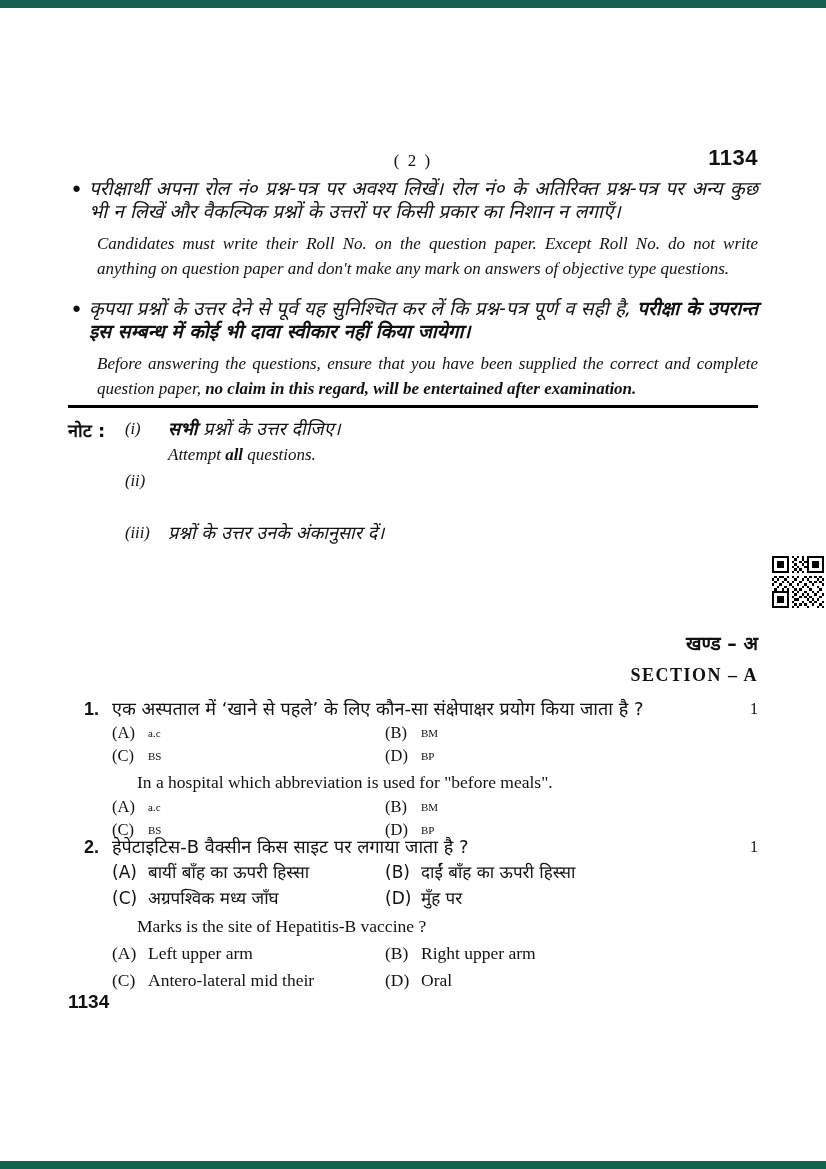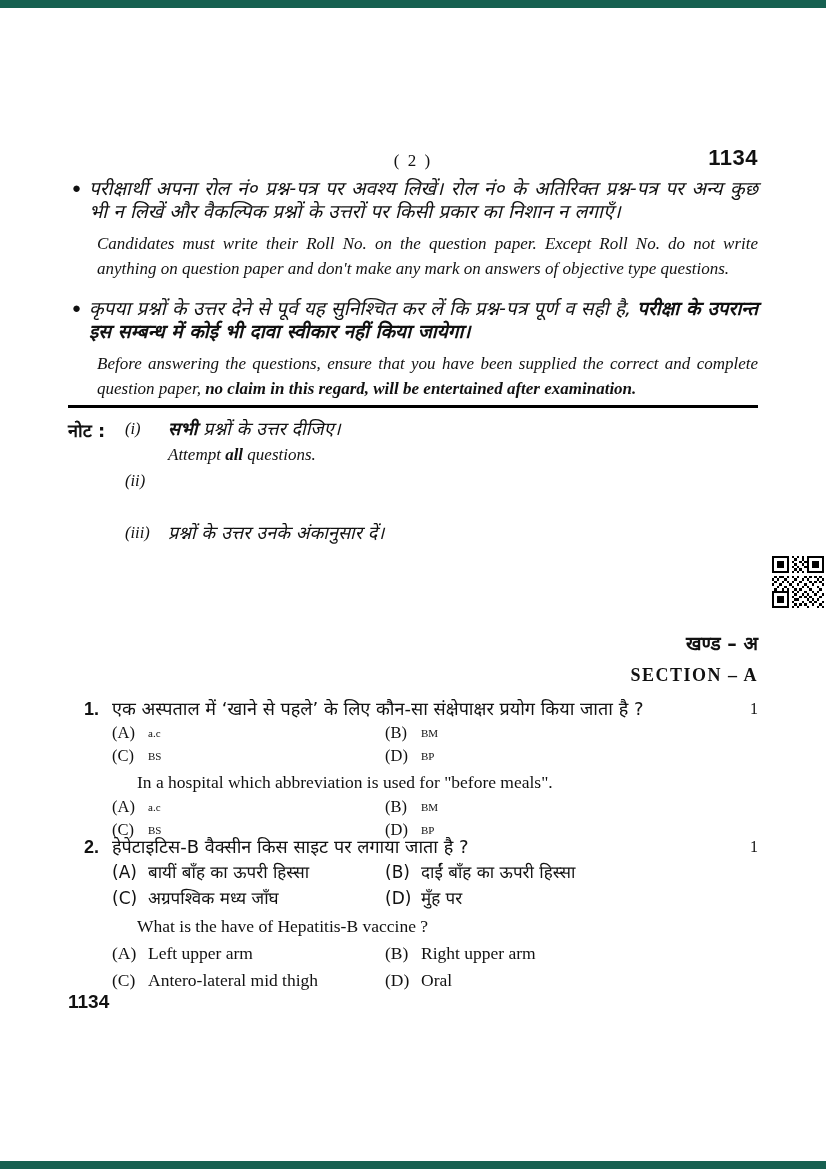--- a/index.html
+++ b/index.html
@@ -211,36 +211,36 @@
       <div class="ocell c1">
           <span class="olabel">(C)</span>
           <span class="otext">अग्रपश्विक मध्य जाँघ</span>
         </div>
       <div class="ocell">
           <span class="olabel">(D)</span>
           <span class="otext">मुँह पर</span>
         </div>
     </div>
   </div>
-  <div class="qen">What is the have of Hepatitis-B vaccine ?</div>
+  <div class="qen">Marks is the site of Hepatitis-B vaccine ?</div>
   <div class="opts">
     <div class="orow sp">
       <div class="ocell c1">
           <span class="olabel">(A)</span>
           <span class="otext">Left upper arm</span>
         </div>
       <div class="ocell">
           <span class="olabel">(B)</span>
           <span class="otext">Right upper arm</span>
         </div>
     </div>
     <div class="orow sp">
       <div class="ocell c1">
           <span class="olabel">(C)</span>
-          <span class="otext">Antero-lateral mid thigh</span>
+          <span class="otext">Antero-lateral mid their</span>
         </div>
       <div class="ocell">
           <span class="olabel">(D)</span>
           <span class="otext">Oral</span>
         </div>
     </div>
   </div>
 </div>
 
 <div class="code-ftr">1134</div>

